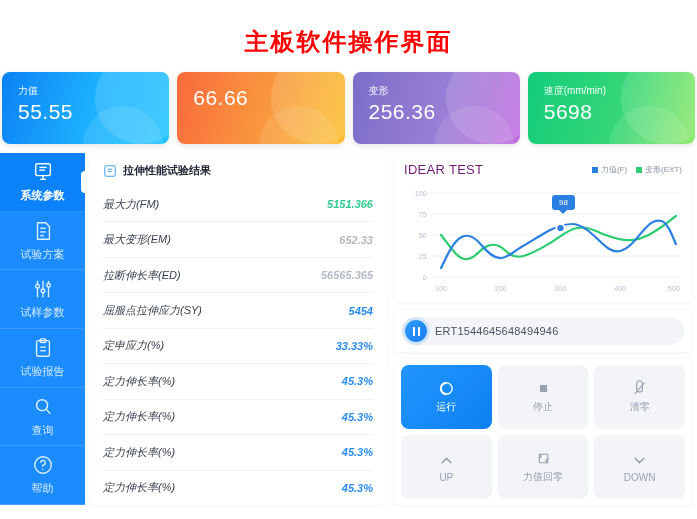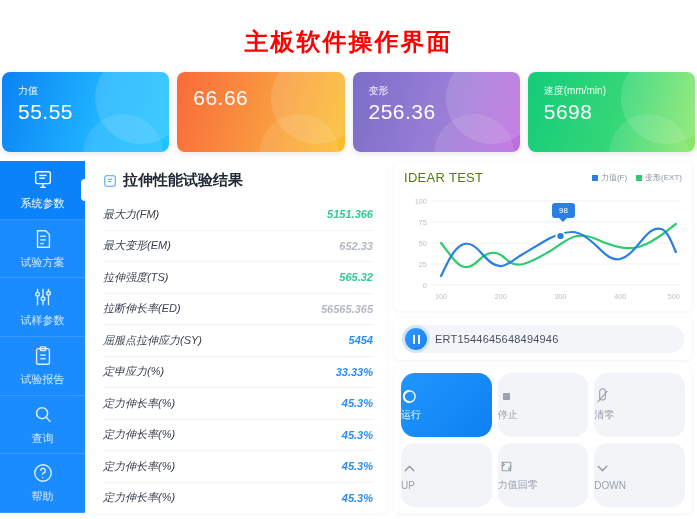--- a/index.html
+++ b/index.html
@@ -21,21 +21,21 @@
     height: 72px;
     line-height: 52px;
     font-family: Liberation Mono, monospace;
   }
 
   
   .kpi-row {
     display: flex;
     gap: 8px;
     padding: 0 2px;
-    height: 80px;
+    height: 72px;
   }
   .kpi-card {
     flex: 1;
     border-radius: 8px;
     position: relative;
     overflow: hidden;
     padding: 12px 0 0 16px;
     color: #fff;
     box-shadow: 0 2px 6px rgba(0,0,0,0.10);
   }
@@ -96,21 +96,21 @@
     justify-content: center;
     gap: 5px;
     color: rgba(255,255,255,0.82);
     font-size: 11px;
     border-bottom: 1px solid rgba(255,255,255,0.14);
     position: relative;
   }
   .side-item.active {
     background: #0b82fa;
     color: #ffffff;
-    font-weight: 400;
+    font-weight: 700;
   }
   .side-item.active::after {
     content:"";
     position:absolute;
     right: -1px; top: 50%;
     transform: translateY(-50%);
     width: 5px; height: 22px;
     background: #ffffff;
     border-radius: 4px 0 0 4px;
   }
@@ -125,21 +125,21 @@
     border-radius: 6px;
     padding: 10px 14px 0 14px;
     display: flex;
     flex-direction: column;
     box-shadow: 0 1px 4px rgba(30,60,120,0.06);
   }
   .panel-head {
     display: flex;
     align-items: center;
     gap: 6px;
-    font-size: 15px;
+    font-size: 11px;
     font-weight: 700;
     color: #222a37;
     padding-bottom: 9px;
   }
   .panel-head svg { width: 14px; height: 14px; display: block; }
   .result-list { display: flex; flex-direction: column; flex: 1; }
   .result-row {
     flex: 1;
     display: flex;
     align-items: center;
@@ -170,21 +170,21 @@
     height: 150px;
     position: relative;
   }
   .chart-head {
     display: flex;
     align-items: center;
     justify-content: space-between;
   }
   .chart-title {
     font-size: 13px;
-    color: #4d7c0f;
+    color: #701a75;
     font-weight: 400;
     letter-spacing: .3px;
   }
   .legend { display: flex; gap: 9px; align-items: center; }
   .legend-item {
     display: flex; align-items: center; gap: 3px;
     font-size: 8px; color: #8a93a4;
   }
   .sw { width: 6px; height: 6px; display: inline-block; }
   .chart-plot { position: relative; height: 116px; margin-top: 2px; }
@@ -248,24 +248,24 @@
     padding: 6px 7px;
     display: flex;
     flex-direction: column;
     gap: 6px;
     flex: 1;
   }
   .ctrl-row { display: flex; gap: 6px; flex: 1; }
   .ctrl-btn {
     flex: 1;
     background: #f2f4f7;
-    border-radius: 14px;
+    border-radius: 8px;
     display: flex;
     flex-direction: column;
-    align-items: flex-start;
+    align-items: center;
     justify-content: center;
     gap: 3px;
     color: #9aa2b1;
     font-size: 10px;
   }
   .ctrl-btn.primary {
     background: linear-gradient(135deg,#2196fd,#0d80f2);
     color: #ffffff;
   }
   .ctrl-btn svg { width: 17px; height: 17px; display:block; }
@@ -385,24 +385,20 @@
     <div class="result-list">
       <div class="result-row">
         <span class="r-label">最大力(FM)</span>
         <span class="r-value" style="color:#2ecc8f">5151.366</span>
       </div>
       <div class="result-row">
         <span class="r-label">最大变形(EM)</span>
         <span class="r-value" style="color:#b3b9c4">652.33</span>
       </div>
       <div class="result-row">
-        <span class="r-label">拉伸强度(TS)</span>
-        <span class="r-value" style="color:#2ecc8f">565.32</span>
-      </div>
-      <div class="result-row">
         <span class="r-label">拉断伸长率(ED)</span>
         <span class="r-value" style="color:#b3b9c4">56565.365</span>
       </div>
       <div class="result-row">
         <span class="r-label">屈服点拉伸应力(SY)</span>
         <span class="r-value" style="color:#2b8cf0">5454</span>
       </div>
       <div class="result-row">
         <span class="r-label">定申应力(%)</span>
         <span class="r-value" style="color:#2b8cf0">33.33%</span>

